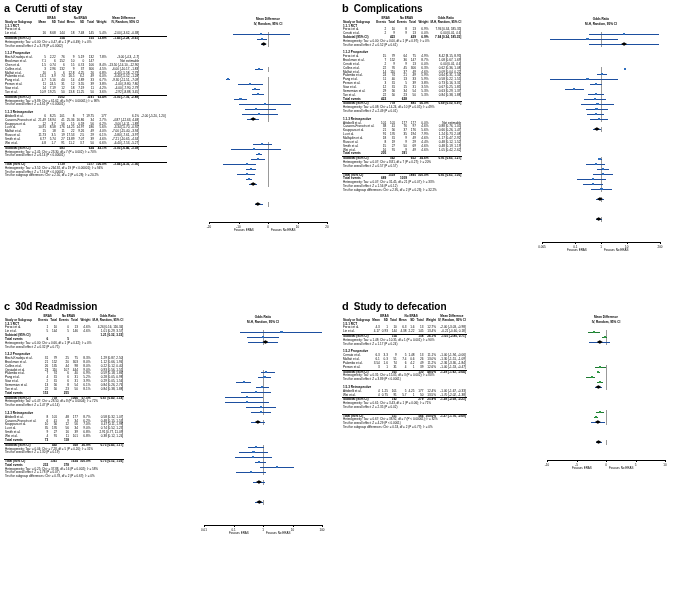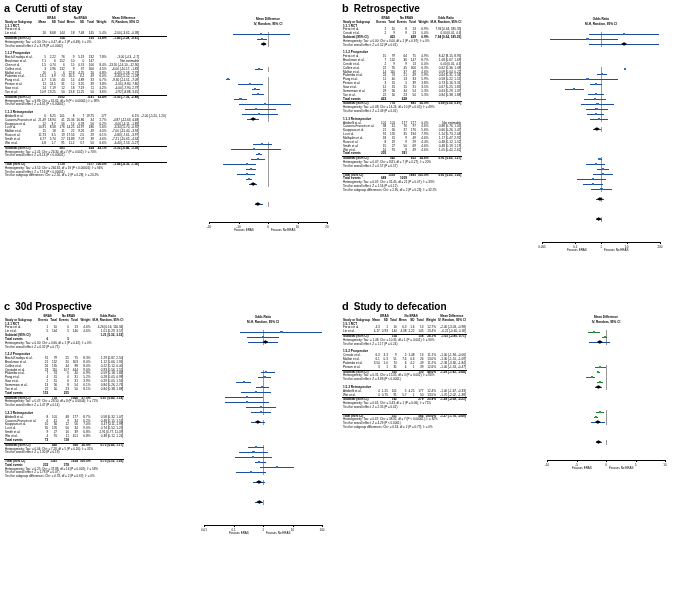--- a/index.html
+++ b/index.html
@@ -517,21 +517,21 @@
             <div class="fav" style="left:25px">Favours ERAS</div>
             <div class="fav" style="left:62px">Favours No ERAS</div>
           </div>
         </div>
     </div>
   </div>
 
   <div class="panel" style="left:342px;top:2px;width:332px;">
     <div style="display:flex;align-items:baseline;gap:5px;">
       <span class="plabel">b</span>
-      <span class="ptitle">Retrospective</span>
+      <span class="ptitle">Complications</span>
     </div>
     <div style="margin-top:3px;display:flex;">
       <div style="width:200px;">
           <table class="fp">
             <tbody>
               <tr class="hdr">
                 <td></td>
                 <td colspan="2" class="ctr">ERAS</td>
                 <td colspan="2" class="ctr">No ERAS</td>
                 <td></td>
@@ -997,21 +997,21 @@
             <div class="fav" style="left:25px">Favours ERAS</div>
             <div class="fav" style="left:62px">Favours No ERAS</div>
           </div>
         </div>
     </div>
   </div>
 
   <div class="panel" style="left:4px;top:300px;width:330px;">
     <div style="display:flex;align-items:baseline;gap:5px;">
       <span class="plabel">c</span>
-      <span class="ptitle">30d Prospective</span>
+      <span class="ptitle">30d Readmission</span>
     </div>
     <div style="margin-top:3px;display:flex;">
       <div style="width:200px;">
           <table class="fp">
             <tbody>
               <tr class="hdr">
                 <td></td>
                 <td colspan="2" class="ctr">ERAS</td>
                 <td colspan="2" class="ctr">No ERAS</td>
                 <td></td>

